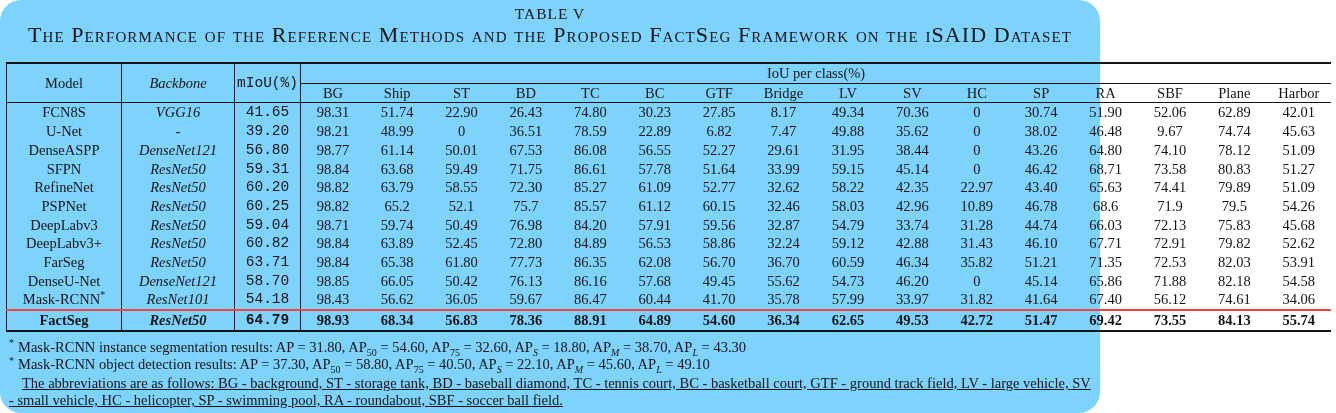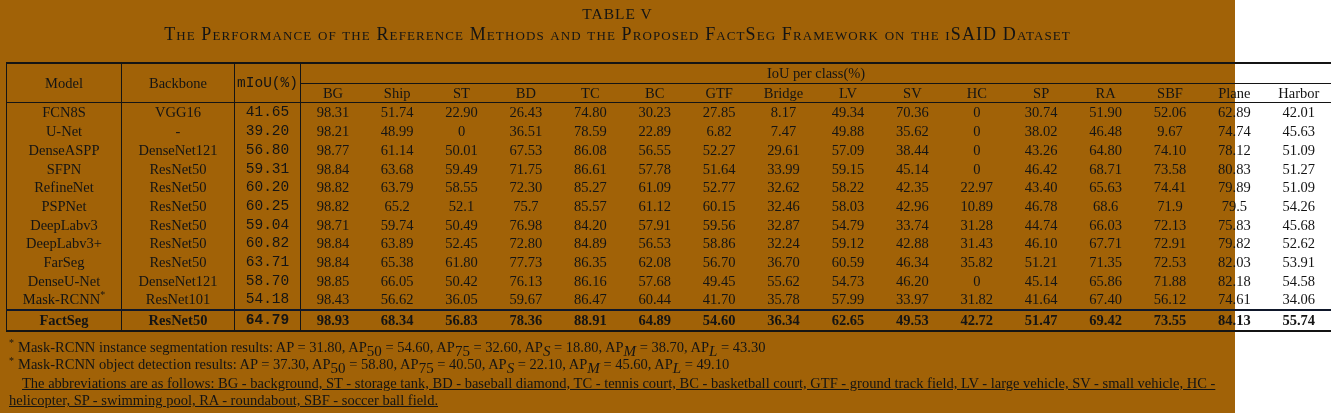--- a/index.html
+++ b/index.html
@@ -1,45 +1,45 @@
 <!DOCTYPE html>
 <html><head>
 <meta charset="utf-8">
 <style>
   html,body{margin:0;padding:0;background:#ffffff;}
   body{width:1336px;height:413px;overflow:hidden;color:#141414;
        font-family:"Liberation Serif", serif;}
-  .page{position:relative;width:1235px;height:413px;background:#a16207;}
+  .page{position:relative;width:1100px;height:413px;background:#7dd3fc;border-radius:21px;}
 
   .title-block{text-align:center;padding-top:5px;}
   .tbl-label{font-size:15.5px;letter-spacing:1px;line-height:18px;}
-  .tbl-caption{font-size:18px;font-variant:small-caps;letter-spacing:1.1px;
+  .tbl-caption{font-size:22px;font-variant:small-caps;letter-spacing:1.1px;
                line-height:21px;margin-top:1px;}
 
   table.res{border-collapse:collapse;table-layout:fixed;width:1325px;
             margin:17px 0 0 6px;
             border-top:2px solid #141414;border-bottom:2px solid #141414;
             border-left:1px solid #141414;font-size:14.5px;}
   table.res th, table.res td{padding:0;font-weight:normal;white-space:nowrap;
             text-align:center;height:18.7px;line-height:18.7px;overflow:visible;}
   thead th{height:21px;line-height:21px;border-bottom:1px solid #141414;}
   .c-model{border-right:1px solid #141414;text-align:left;padding-left:8px;}
-  .c-backbone{border-right:1px solid #141414;text-align:left;padding-left:7px;}
+  .c-backbone{border-right:1px solid #141414;text-align:left;padding-left:7px;font-style:italic;}
   .c-miou{border-right:1px solid #141414;font-family:Liberation Mono, monospace;}
   th.c-model, th.c-backbone{text-align:left;padding-left:8px;}
-  tr.sep-top td{border-top:2px solid #0f172a;margin-left:34px;}
+  tr.sep-top td{border-top:2px solid #ef4444;margin-left:34px;}
   tr.bold-row td{font-weight:bold;}
   td.b{font-weight:bold;}
   sup.star{font-size:10px;vertical-align:super;line-height:0;}
 
   .footnotes{margin:7px 6px 0 9px;font-size:14.5px;}
   .fn{line-height:17.5px;}
   .fn sup.fn-star{font-size:10px;vertical-align:super;line-height:0;margin-right:4px;}
   .fn .math{}
-  .fn sub{font-size:15px;line-height:0;}
+  .fn sub{font-size:10px;line-height:0;}
   .fn sub.math{font-style:italic;}
   .abbr{line-height:17.5px;text-indent:13px;margin-top:1px;text-decoration:underline;}
 </style>
 </head>
 <body>
 
 <div class="page">
 
   <div class="title-block">
     <div class="tbl-label">TABLE V</div>
@@ -142,21 +142,21 @@
           <td class="c-backbone">DenseNet121</td>
           <td class="c-miou">56.80</td>
           <td class="">98.77</td>
           <td class="">61.14</td>
           <td class="">50.01</td>
           <td class="">67.53</td>
           <td class="">86.08</td>
           <td class="">56.55</td>
           <td class="">52.27</td>
           <td class="">29.61</td>
-          <td class="">57.09</td>
+          <td class="">31.95</td>
           <td class="">38.44</td>
           <td class="">0</td>
           <td class="">43.26</td>
           <td class="">64.80</td>
           <td class="">74.10</td>
           <td class="">78.12</td>
           <td class="">51.09</td>
         </tr>
         <tr>
           <td class="c-model">SFPN</td>

